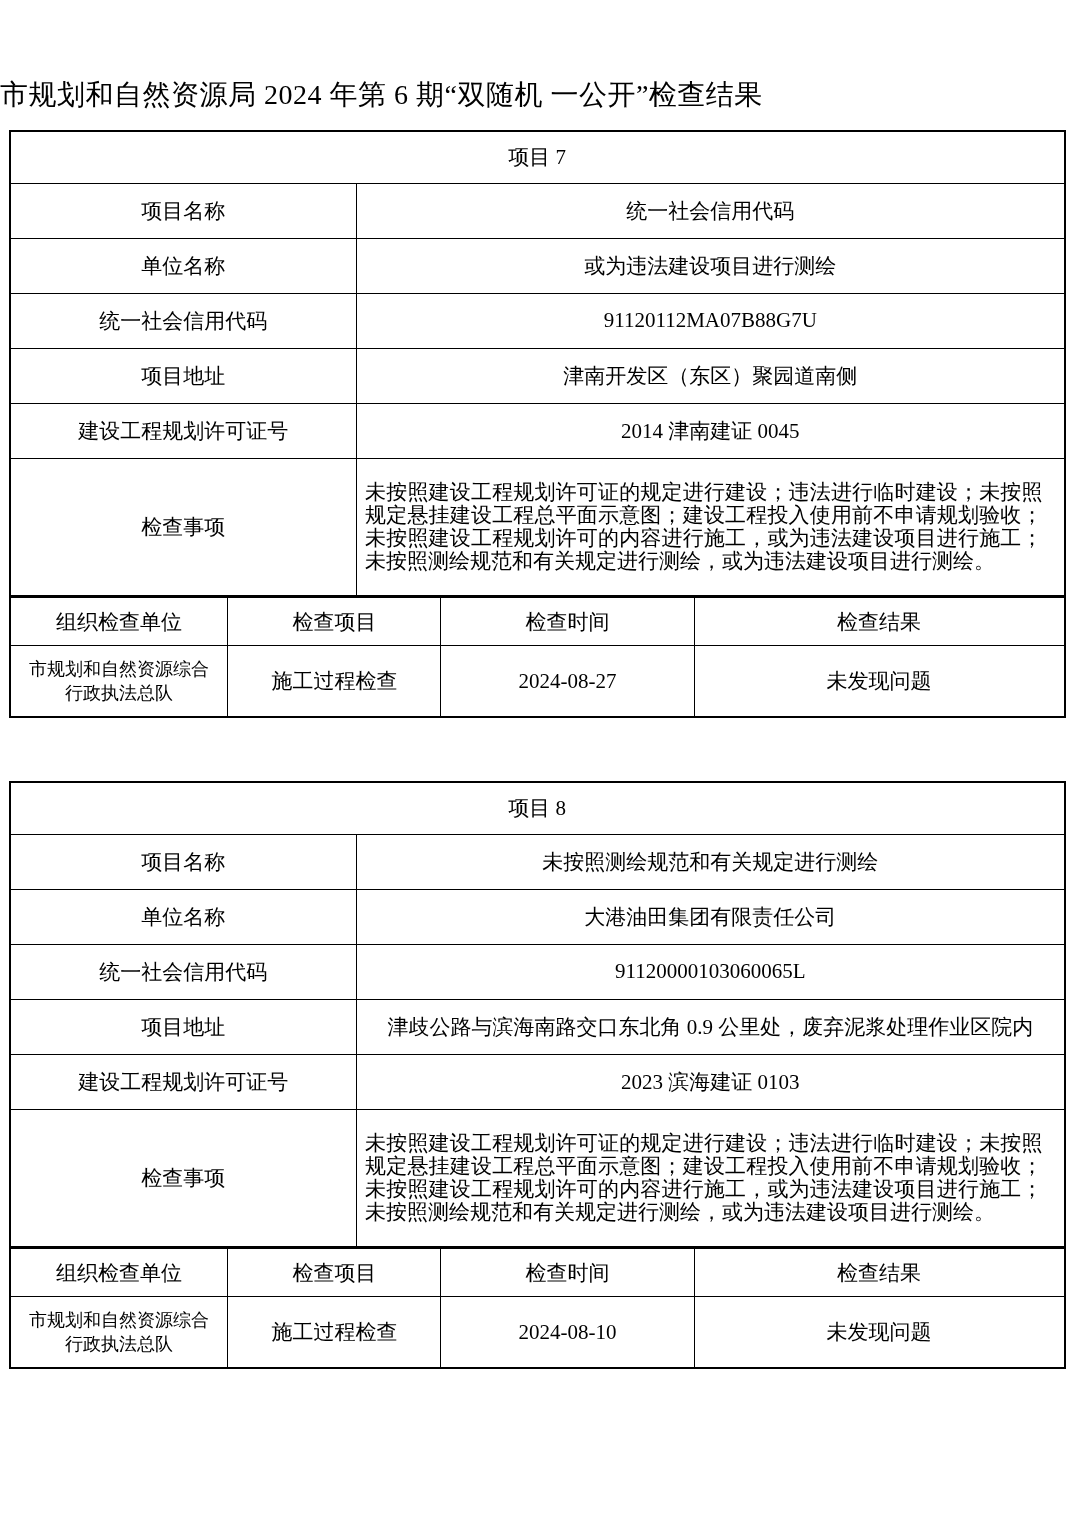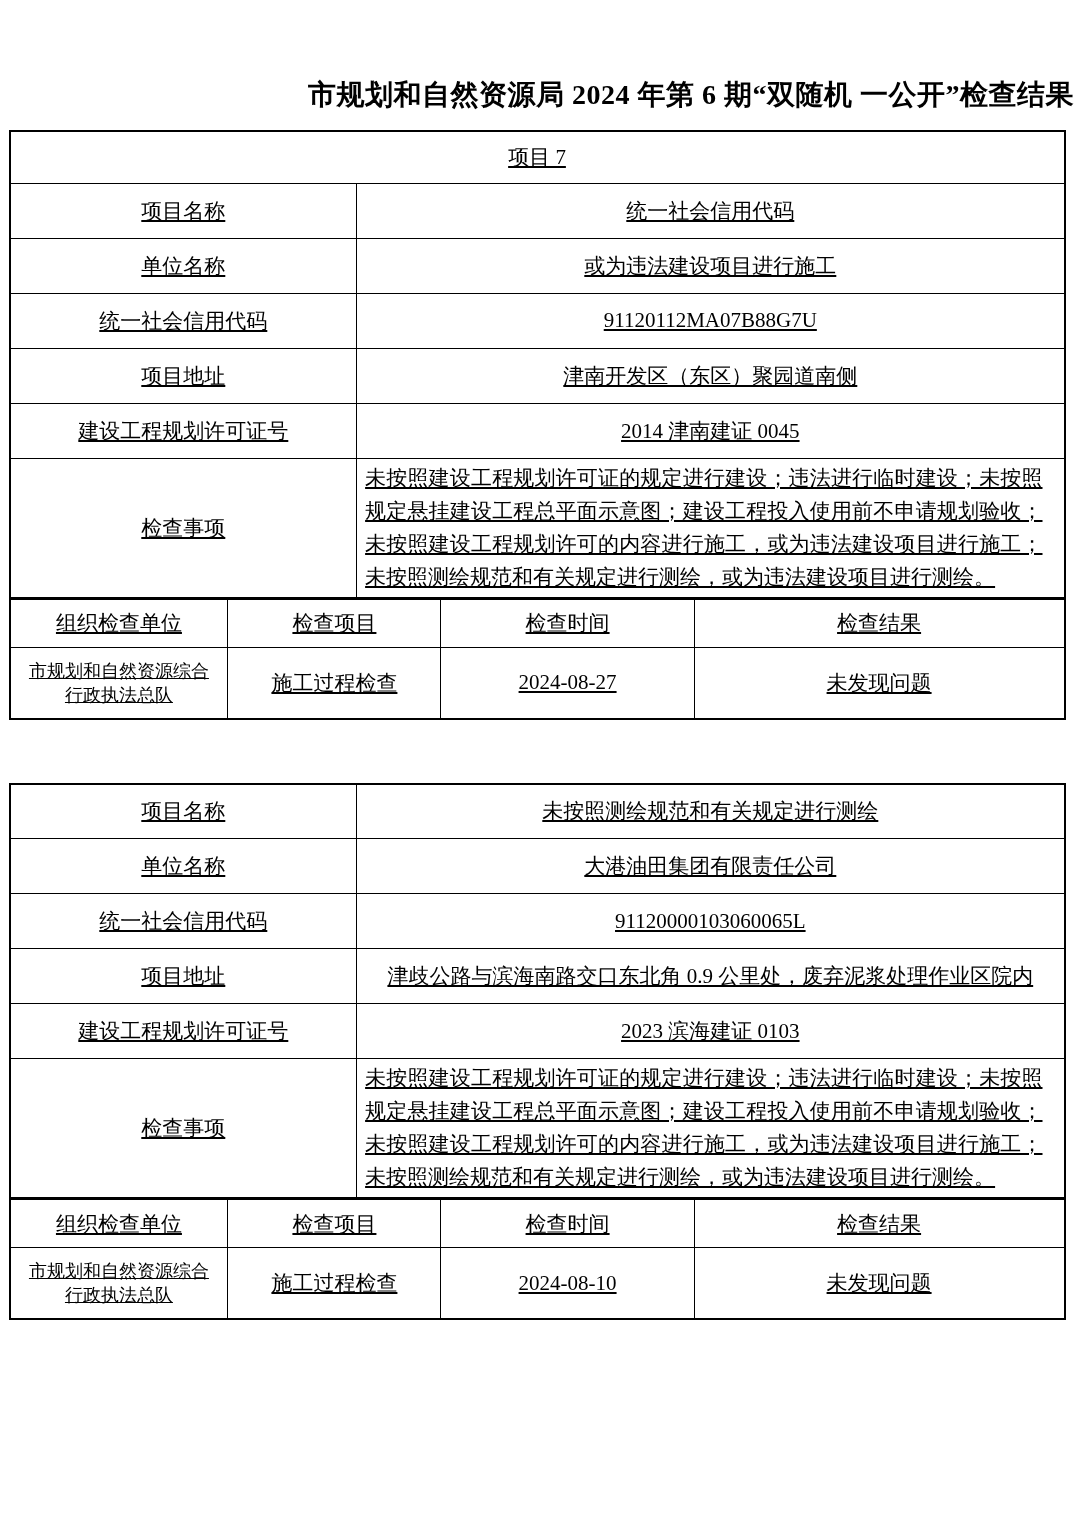--- a/index.html
+++ b/index.html
@@ -11,29 +11,28 @@
   }
   .sheet {
     width: 1074px;
     height: 1520px;
     background: #ffffff;
     overflow: hidden;
   }
   .doc-title {
     margin-top: 76px;
     margin-bottom: 16px;
-    text-align: right;
+    text-align: left;
     font-size: 28px;
-    font-weight: bold;
+    font-weight: normal;
     letter-spacing: 0.5px;
   }
   .page {
     width: 1057px;
     margin: 0 auto;
-    text-decoration: underline;
   }
   .project + .project { margin-top: 63px; }
 
   table {
     width: 100%;
     border-collapse: collapse;
     table-layout: fixed;
     font-size: 21px;
   }
   td { border: 1px solid #000; vertical-align: middle; }
@@ -56,21 +55,21 @@
   tr.r-bd td   { height: 55px; }
 
   .th-center, .label, .value {
     text-align: center;
   }
   .value { padding: 4px 8px; }
   .value-long {
     text-align: justify;
     text-align-last: left;
     padding: 3px 21px 3px 8px;
-    line-height: 33px;
+    line-height: 23px;
     vertical-align: middle;
   }
   .org-cell {
     text-align: center;
     font-size: 18px;
     line-height: 24px;
     padding: 11px 16px;
   }
 </style>
 </head>
@@ -91,21 +90,21 @@
         <tbody>
             <tr class="r-head">
           <td colspan="2" class="th-center">项目 7</td>
         </tr>
         <tr class="r">
           <td class="label">项目名称</td>
           <td class="value">统一社会信用代码</td>
         </tr>
         <tr class="r">
           <td class="label">单位名称</td>
-          <td class="value">或为违法建设项目进行施工</td>
+          <td class="value">或为违法建设项目进行测绘</td>
         </tr>
         <tr class="r">
           <td class="label">统一社会信用代码</td>
           <td class="value">91120112MA07B88G7U</td>
         </tr>
         <tr class="r">
           <td class="label">项目地址</td>
           <td class="value">津南开发区（东区）聚园道南侧</td>
         </tr>
         <tr class="r">
@@ -142,20 +141,23 @@
         </table>
     </section>
 
     <section class="project">
       <table class="t2col">
         <colgroup>
             <col class="c-label">
             <col class="c-value">
           </colgroup>
         <tbody>
+            <tr class="r-head">
+          <td colspan="2" class="th-center">项目 8</td>
+        </tr>
         <tr class="r">
           <td class="label">项目名称</td>
           <td class="value">未按照测绘规范和有关规定进行测绘</td>
         </tr>
         <tr class="r">
           <td class="label">单位名称</td>
           <td class="value">大港油田集团有限责任公司</td>
         </tr>
         <tr class="r">
           <td class="label">统一社会信用代码</td>

